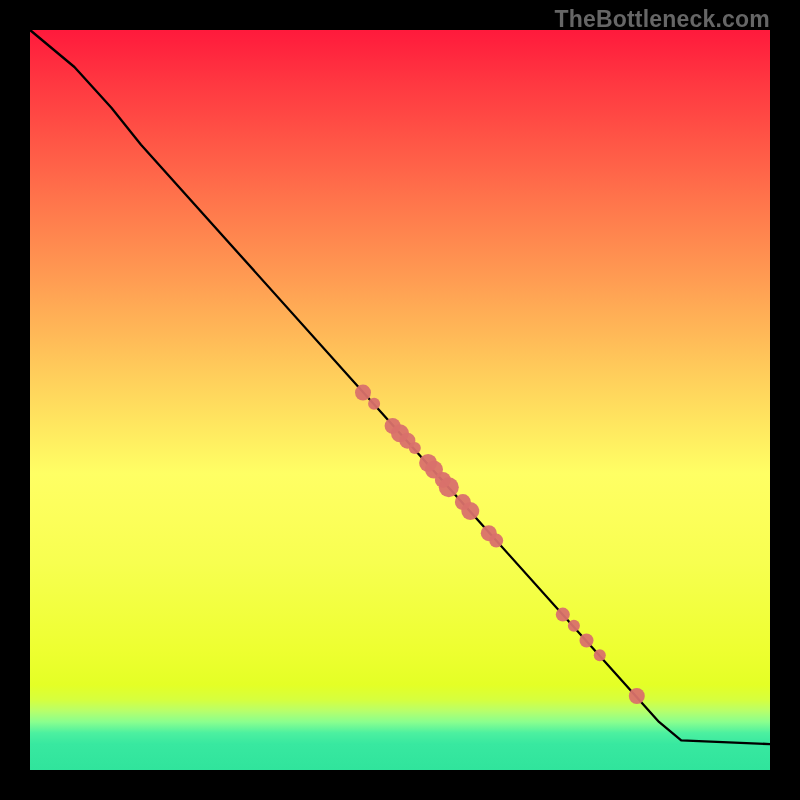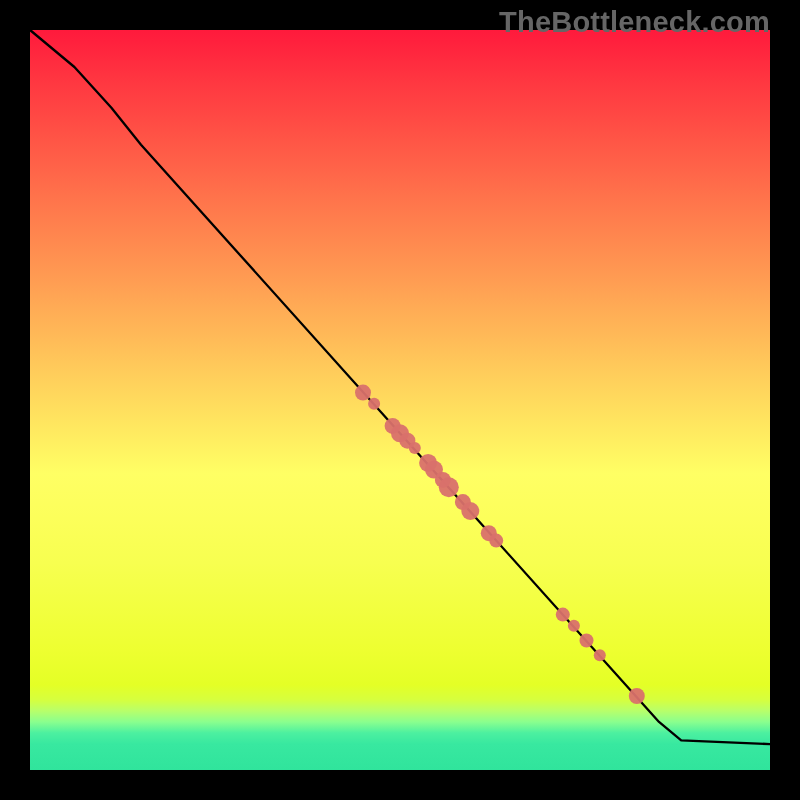--- a/index.html
+++ b/index.html
@@ -39,21 +39,21 @@
       #4cf0a0 95%,
       #38e8a0 96.5%,
       #30e49c 100%
     );
   }
   .watermark {
     position: absolute;
     top: 6px;
     right: 30px;
     font-family: Arial, Helvetica, sans-serif;
-    font-size: 29px;
+    font-size: 23px;
     font-weight: bold;
     color: #666666;
     letter-spacing: 0.2px;
   }
   svg.overlay {
     position: absolute;
     left: 30px;
     top: 30px;
     width: 740px;
     height: 740px;

